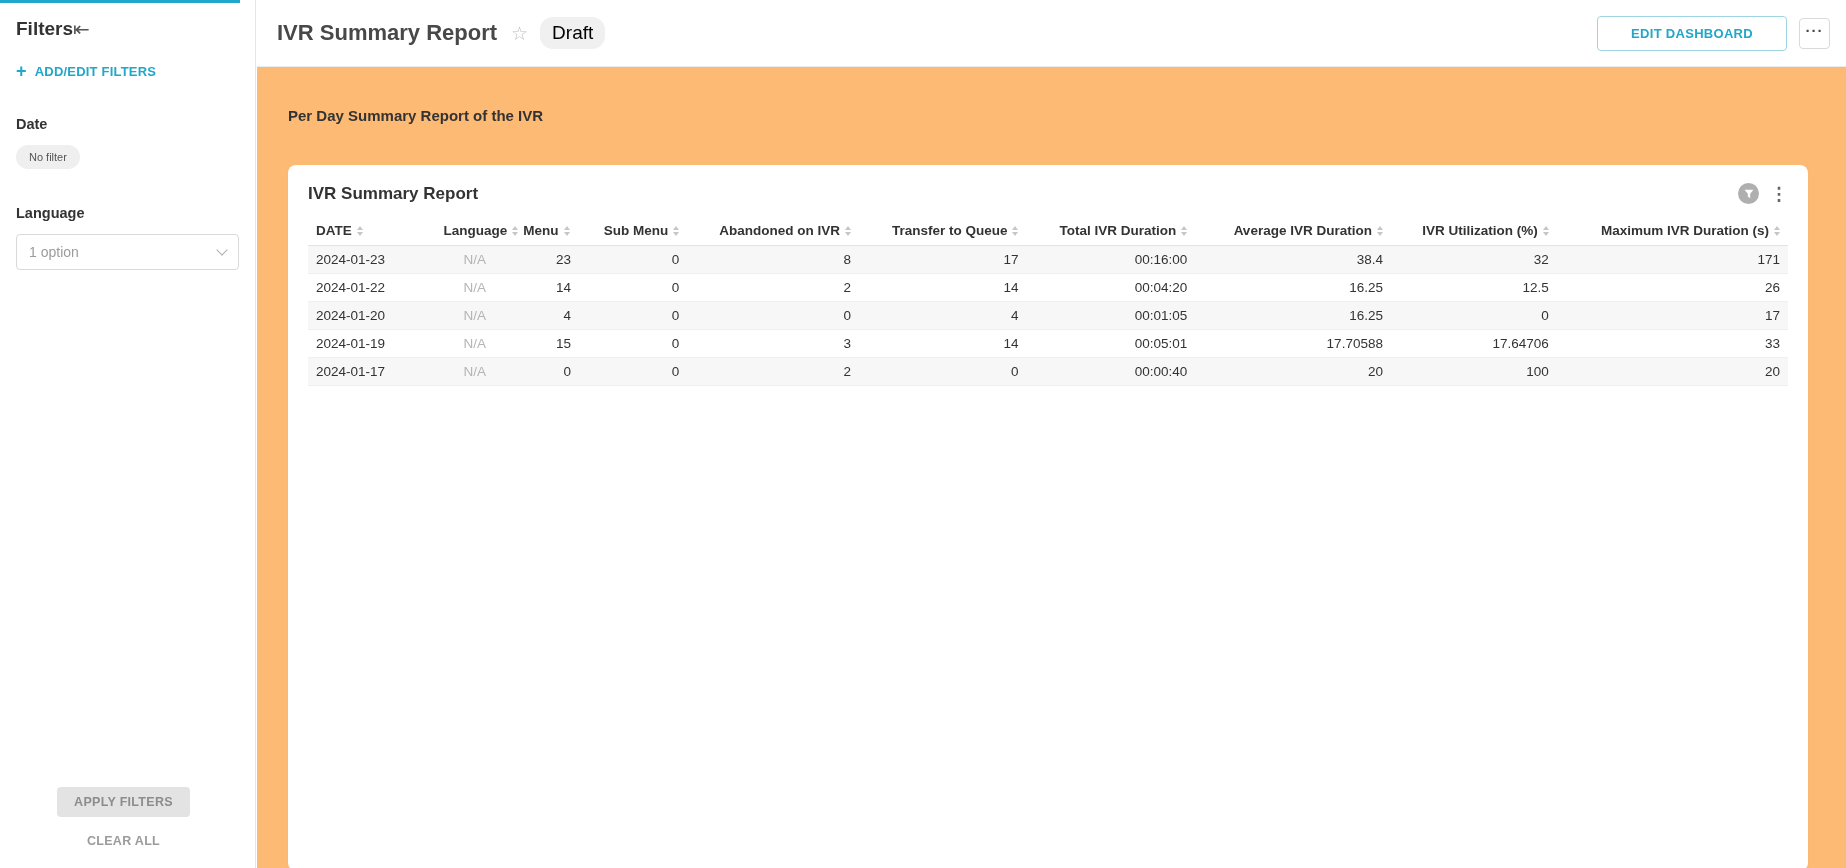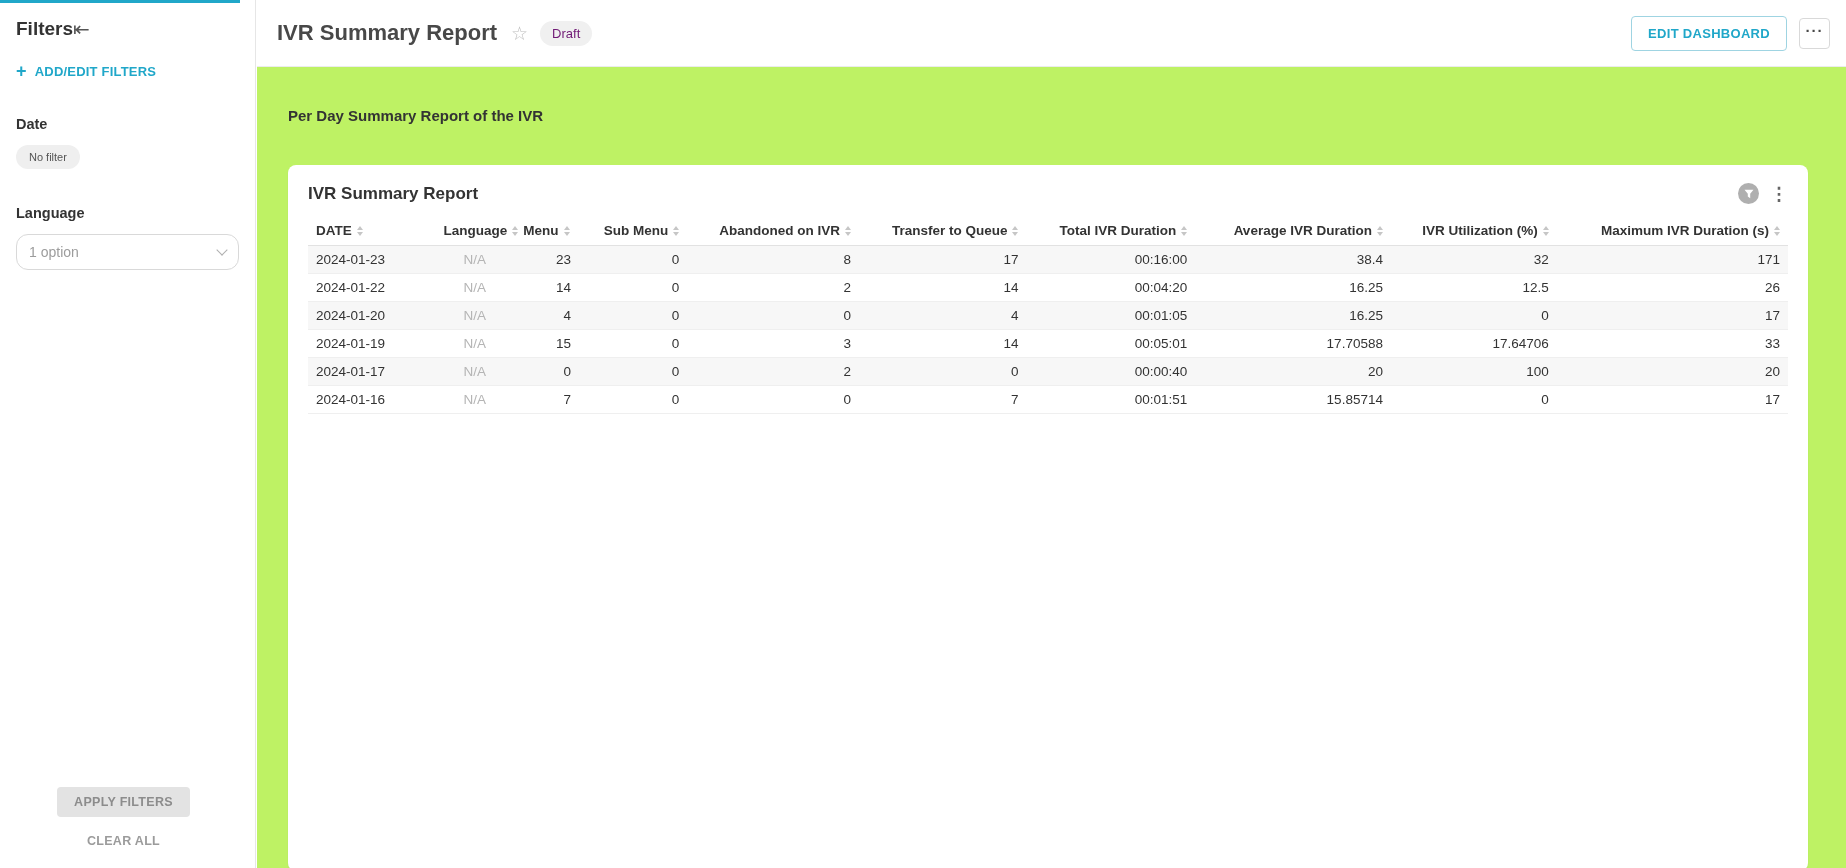--- a/index.html
+++ b/index.html
@@ -37,21 +37,21 @@
   .add-filters .plus { font-size: 18px; font-weight: bold; line-height: 1; }
   .filter-label { margin-top: 36px; font-size: 14.5px; font-weight: bold; color: #333; }
   .chip {
     display: inline-block; margin-top: 13px;
     background: #EFEFEF; border-radius: 13px;
     padding: 6px 13px; font-size: 11px; color: #555;
     cursor: pointer;
   }
   .select {
     margin-top: 13px; height: 36px;
-    border: 1px solid #D9D9D9; border-radius: 12px;
+    border: 1px solid #D9D9D9; border-radius: 4px;
     display: flex; align-items: center; justify-content: space-between;
     padding: 0 12px; color: #9c9c9c; font-size: 14px; background: #fff;
     cursor: pointer;
   }
   .chevron-down {
     width: 8px; height: 8px;
     border-right: 1.5px solid #AFAFAF; border-bottom: 1.5px solid #AFAFAF;
     transform: rotate(45deg); margin-top: -4px;
   }
   .sidebar-footer {
@@ -70,40 +70,40 @@
   .main { margin-left: 257px; height: 100%; display: flex; flex-direction: column; }
   .topbar {
     height: 66px; flex: 0 0 auto;
     background: #fff;
     display: flex; align-items: center;
     padding: 0 16px 0 20px;
   }
   .page-title { font-size: 22px; font-weight: bold; color: #484848; }
   .fav-star { margin-left: 14px; font-size: 19px; color: #BDBDBD; cursor: pointer; line-height: 1; }
   .draft-pill {
-    margin-left: 12px; background: #F0F0F0; color: #701a75;
-    font-size: 13px; padding: 5px 12px; border-radius: 13px;
+    margin-left: 12px; background: #F0F0F0; color: #000000;
+    font-size: 19px; padding: 5px 12px; border-radius: 13px;
   }
   .topbar-right { margin-left: auto; display: flex; align-items: center; gap: 12px; }
   .edit-btn {
     background: #fff; border: 1px solid #9FD4E2; color: #20a7c9;
     font-family: "Liberation Sans", sans-serif;
     font-weight: bold; font-size: 13px; letter-spacing: .3px;
-    padding: 9px 16px; border-radius: 4px; cursor: pointer;
+    padding: 9px 33px; border-radius: 4px; cursor: pointer;
   }
   .more-btn {
     width: 31px; height: 31px;
     border: 1px solid #D9D9D9; border-radius: 4px; background: #fff;
     color: #484848; font-weight: bold; font-size: 15px; letter-spacing: 1px;
     display: flex; align-items: center; justify-content: center;
     cursor: pointer; line-height: 1; padding-bottom: 5px;
   }
 
   .content {
-    flex: 1; background: #bef264;
+    flex: 1; background: #fdba74;
     border-top: 1px solid #ECECEC;
     padding: 40px 38px 0 31px;
     overflow: hidden;
   }
   .markdown { font-size: 15px; font-weight: bold; color: #333; }
 
   .card {
     margin-top: 41px;
     background: #fff; border-radius: 8px;
     box-shadow: 0 1px 2px rgba(0,0,0,0.05);
@@ -327,30 +327,18 @@
               <td class="right na">N/A</td>
               <td class="right">0</td>
               <td class="right">0</td>
               <td class="right">2</td>
               <td class="right">0</td>
               <td class="right">00:00:40</td>
               <td class="right">20</td>
               <td class="right">100</td>
               <td class="right">20</td>
             </tr>
-            <tr>
-              <td class="left">2024-01-16</td>
-              <td class="right na">N/A</td>
-              <td class="right">7</td>
-              <td class="right">0</td>
-              <td class="right">0</td>
-              <td class="right">7</td>
-              <td class="right">00:01:51</td>
-              <td class="right">15.85714</td>
-              <td class="right">0</td>
-              <td class="right">17</td>
-            </tr>
           </tbody>
       </table>
     </div>
   </div>
 
 </div>
 
 </body></html>

